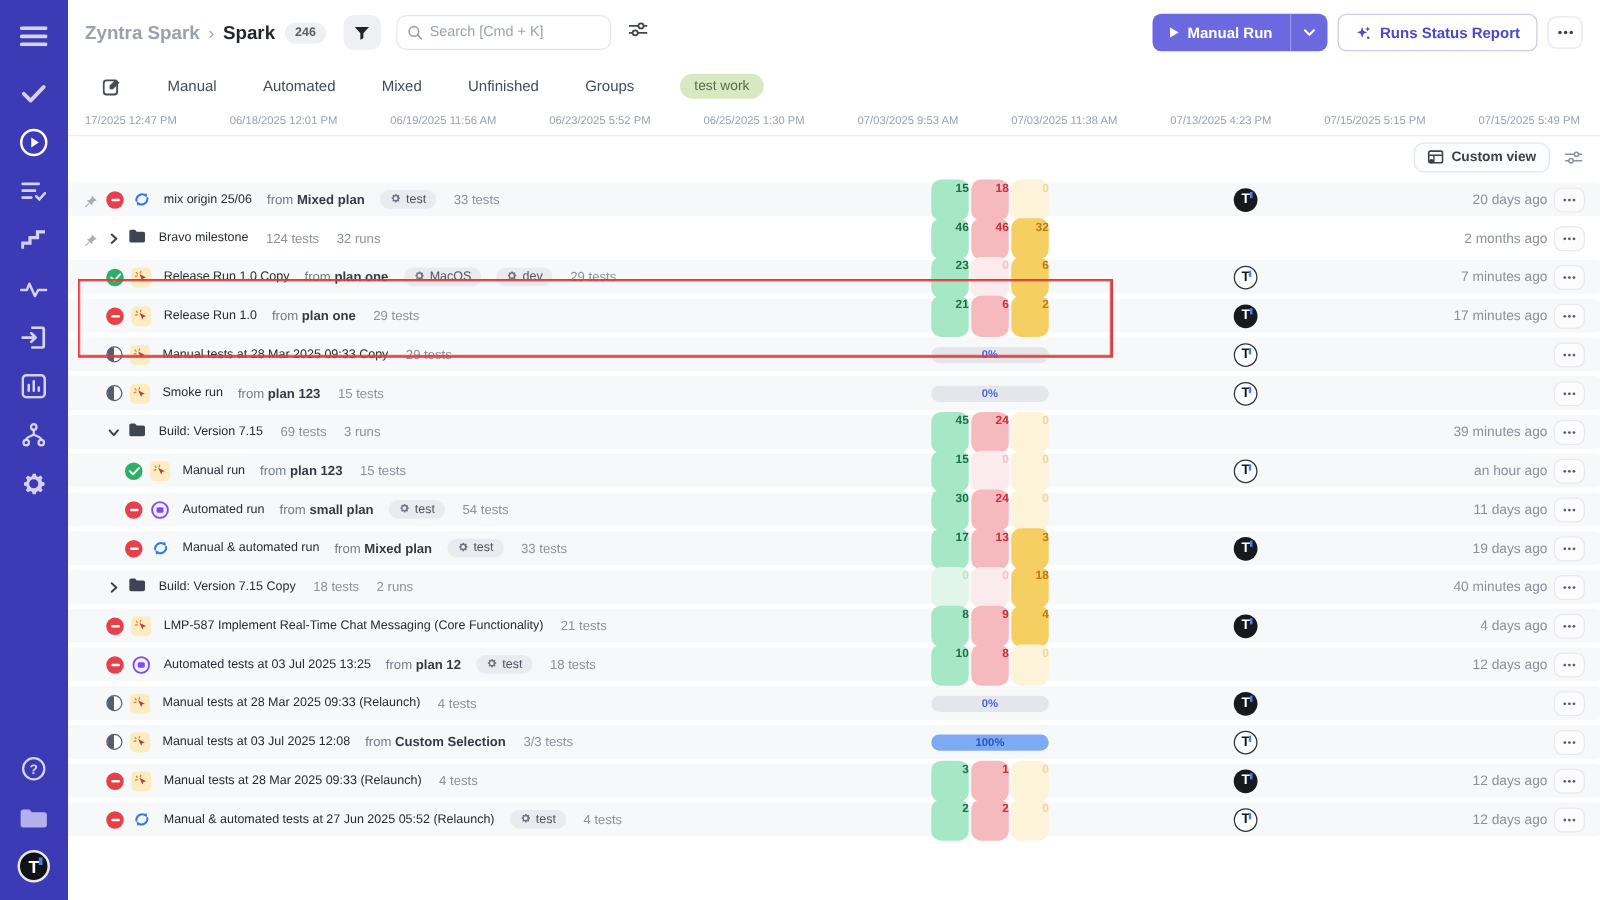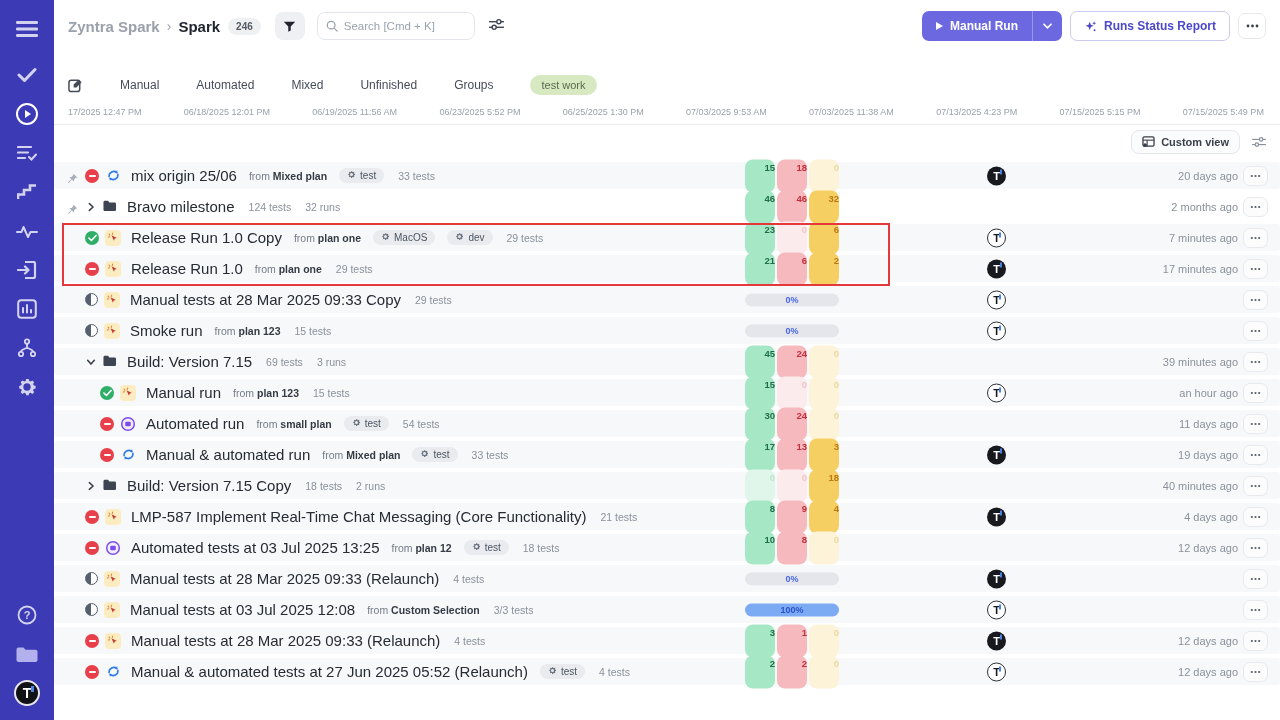--- a/index.html
+++ b/index.html
@@ -23,40 +23,40 @@
   .main { margin-left:54px; width:1226px; position:relative; }
 
   .header { height:52px; display:flex; align-items:center; padding:0 14px; background:#fff; }
   .crumb-project { color:#9aa1ac; font-size:15px; font-weight:600; }
   .crumb-sep { color:#9aa1ac; font-size:14px; margin:0 7px; }
   .crumb-page { color:#1f242e; font-size:15px; font-weight:700; }
   .count-badge { background:#eef0f2; color:#555c66; font-size:10px; font-weight:700;
     border-radius:9px; padding:3px 8px; margin-left:8px; }
   .filter-btn { width:30px; height:28px; background:#eef0f3; border-radius:8px; margin-left:14px;
     display:flex; align-items:center; justify-content:center; cursor:pointer; }
-  .search-box { width:158px; height:28px; border:1px solid #e3e6ea; border-radius:8px; margin-left:12px;
+  .search-box { width:172px; height:28px; border:1px solid #e3e6ea; border-radius:8px; margin-left:12px;
     display:flex; align-items:center; padding:0 8px; gap:6px; background:#fff; }
   .search-box input { border:none; outline:none; width:120px; font-size:11.5px; color:#3a404c;
     font-family:"Liberation Sans", sans-serif; background:transparent; }
   .search-box input::placeholder { color:#9aa3ae; }
   .hdr-sliders { margin-left:14px; cursor:pointer; }
   .hdr-right { margin-left:auto; display:flex; align-items:center; gap:8px; }
   .manual-run { display:flex; background:#6c69e0; border-radius:7px; overflow:hidden; cursor:pointer; }
   .manual-run .mr-main { display:flex; align-items:center; gap:7px; color:#fff; font-size:12px;
     font-weight:700; padding:8px 14px; }
   .manual-run .mr-caret { display:flex; align-items:center; padding:0 10px;
     border-left:1px solid rgba(255,255,255,.3); }
   .play-tri { width:0; height:0; border-left:7px solid #fff; border-top:4.5px solid transparent;
     border-bottom:4.5px solid transparent; }
   .report-btn { display:flex; align-items:center; gap:7px; border:1px solid #cbcbef; background:#fff;
     color:#4b48c9; font-size:12px; font-weight:700; border-radius:7px; padding:7px 13px; cursor:pointer; }
   .more-btn-top { width:28px; height:26px; border:1px solid #e6e8ec; border-radius:7px; background:#fff;
     display:flex; align-items:center; justify-content:center; cursor:pointer; }
 
-  .tabs-row { display:flex; align-items:center; gap:37px; padding-left:14px; height:26px; margin-top:20px; }
+  .tabs-row { display:flex; align-items:center; gap:37px; padding-left:28px; height:26px; margin-top:4px; }
   .tab { font-size:12px; color:#454c59; cursor:pointer; }
   .tab-filter-badge { background:#d7e9c0; color:#5c6b4f; font-size:11px; border-radius:10px;
     padding:4px 11px; cursor:pointer; }
 
   .dates-row { display:flex; justify-content:space-between; padding:0 16px 0 14px; margin-top:9px; }
   .dates-row span { font-size:9px; color:#9aa2ad; white-space:nowrap; }
   .rule { border:none; border-top:1px solid #e9ebee; margin-top:7px; }
 
   .view-row { display:flex; justify-content:flex-end; align-items:center; gap:12px;
     height:34px; padding-right:14px; }
@@ -74,21 +74,21 @@
     align-items:center; justify-content:center; }
   .st-blocked { background:#e8404b; }
   .st-blocked i { width:7px; height:2px; background:#fff; border-radius:1px; }
   .st-passed { background:#2fae68; }
   .st-progress { width:13px; height:13px; border:1.5px solid #565f6d;
     background:linear-gradient(90deg,#565f6d 50%,#ffffff 50%); }
   .ticon { width:16px; height:16px; flex:0 0 auto; display:flex; align-items:center; justify-content:center; }
   .t-manual { background:#fbecc2; border-radius:4px; }
   .chev { width:11px; height:11px; display:flex; align-items:center; justify-content:center; cursor:pointer; }
   .chev.open svg { transform:rotate(90deg); }
-  .run-name { font-size:15px; font-weight:500; color:#262b34; white-space:nowrap; margin-left:4px; }
+  .run-name { font-size:10px; font-weight:500; color:#262b34; white-space:nowrap; margin-left:4px; }
   .from-wrap { font-size:10.5px; color:#747c89; margin-left:6px; white-space:nowrap; }
   .from-wrap b { color:#353b46; font-weight:700; }
   .tag-badge { display:flex; align-items:center; gap:4px; background:#e9ebee; border-radius:9px;
     padding:2px 8px; font-size:10px; color:#4b5563; margin-left:6px; white-space:nowrap; }
   .tag-badge .gear { font-size:9px; color:#6b7280; }
   .meta { font-size:10.5px; color:#8a919d; margin-left:8px; white-space:nowrap; }
 
   .cell-pills { position:absolute; left:691px; top:50%; transform:translateY(-50%);
     display:flex; gap:2px; }
   .pill { width:30px; height:33px; border-radius:8px; font-size:9.5px; font-weight:700;

